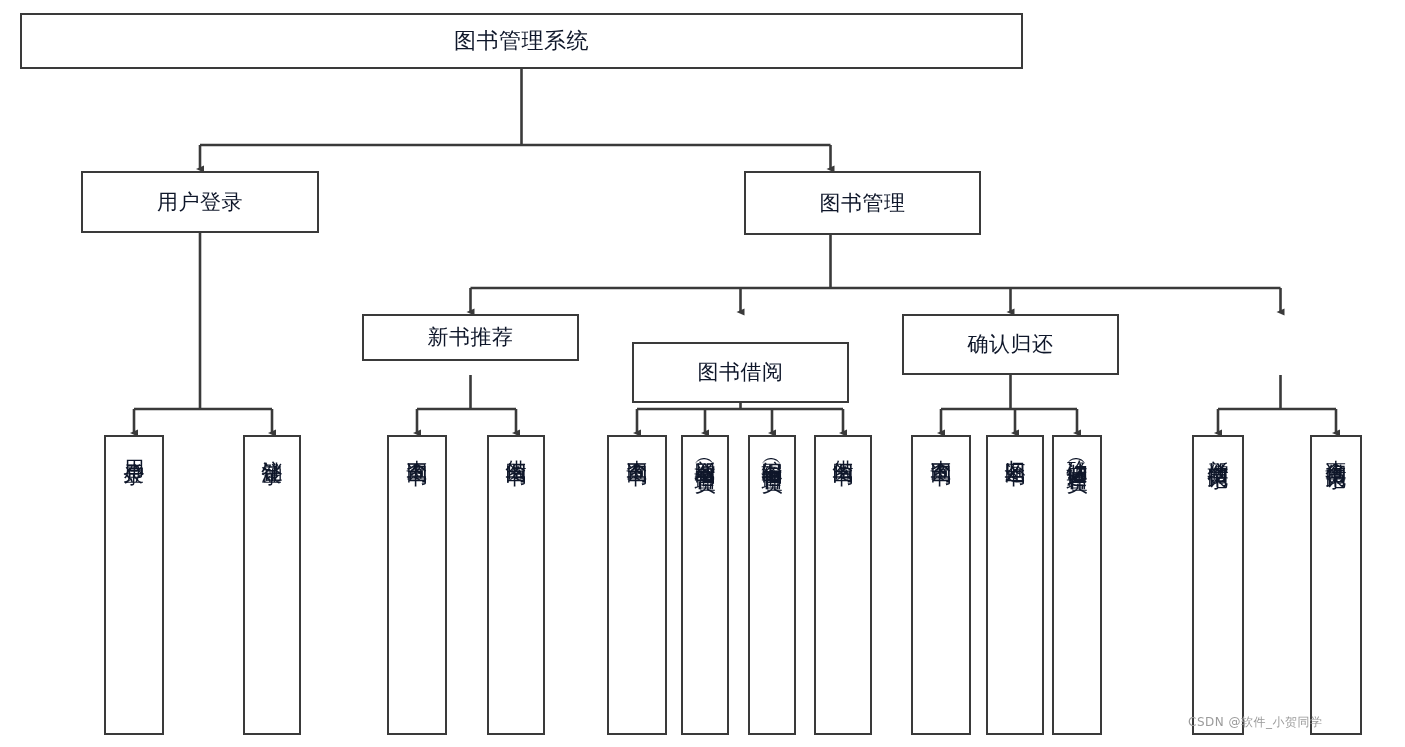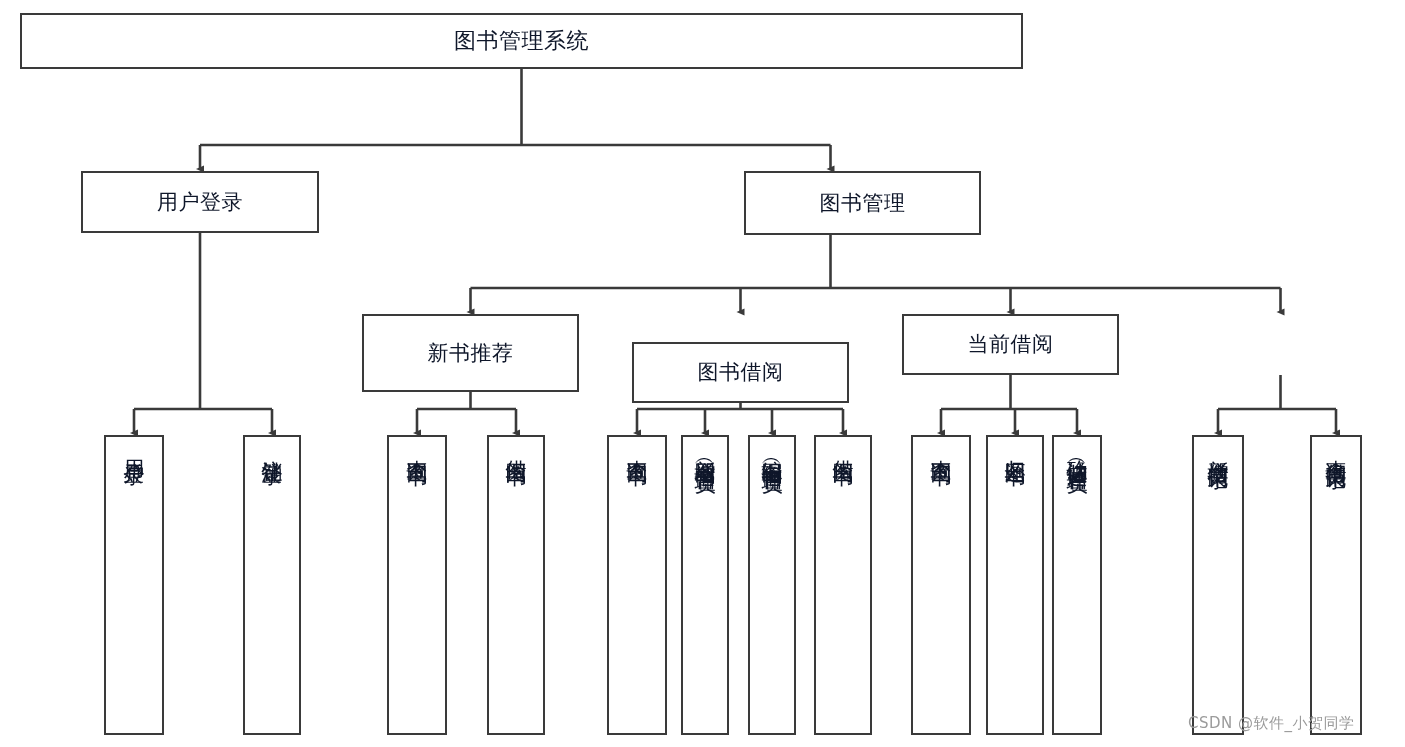--- a/index.html
+++ b/index.html
@@ -59,21 +59,21 @@
     line-height: 1.05;
     letter-spacing: 2px;
   }
   .node.root .node-label {
     font-size: 22px;
   }
   .watermark {
     position: absolute;
     left: 1188px;
     top: 714px;
-    font-size: 15px;
+    font-size: 12px;
     color: #9b9b9b;
     letter-spacing: 0.5px;
     white-space: nowrap;
   }
 </style>
 </head>
 <body>
 
 <div id="diagram-root">
 
@@ -124,28 +124,28 @@
     <span class="node-label">图书管理系统</span>
   </div>
 
   <div class="node horizontal" style="left: 81px; top: 171px; width: 238px; height: 62px;">
     <span class="node-label">用户登录</span>
   </div>
   <div class="node horizontal" style="left: 744px; top: 171px; width: 237px; height: 64px;">
     <span class="node-label">图书管理</span>
   </div>
 
-  <div class="node horizontal" style="left: 362px; top: 314px; width: 217px; height: 78px;">
+  <div class="node horizontal" style="left: 362px; top: 314px; width: 217px; height: 47px;">
     <span class="node-label">新书推荐</span>
   </div>
   <div class="node horizontal" style="left: 632px; top: 314px; width: 217px; height: 61px; margin-top: 28px;">
     <span class="node-label">图书借阅</span>
   </div>
   <div class="node horizontal" style="left: 902px; top: 314px; width: 217px; height: 61px;">
-    <span class="node-label">当前借阅</span>
+    <span class="node-label">确认归还</span>
   </div>
 
   <div class="node vertical" style="left: 104px; top: 435px; width: 60px; height: 300px;">
     <span class="node-label">用户登录</span>
   </div>
   <div class="node vertical" style="left: 243px; top: 435px; width: 58px; height: 300px;">
     <span class="node-label">注销登录</span>
   </div>
 
   <div class="node vertical" style="left: 387px; top: 435px; width: 60px; height: 300px;">

